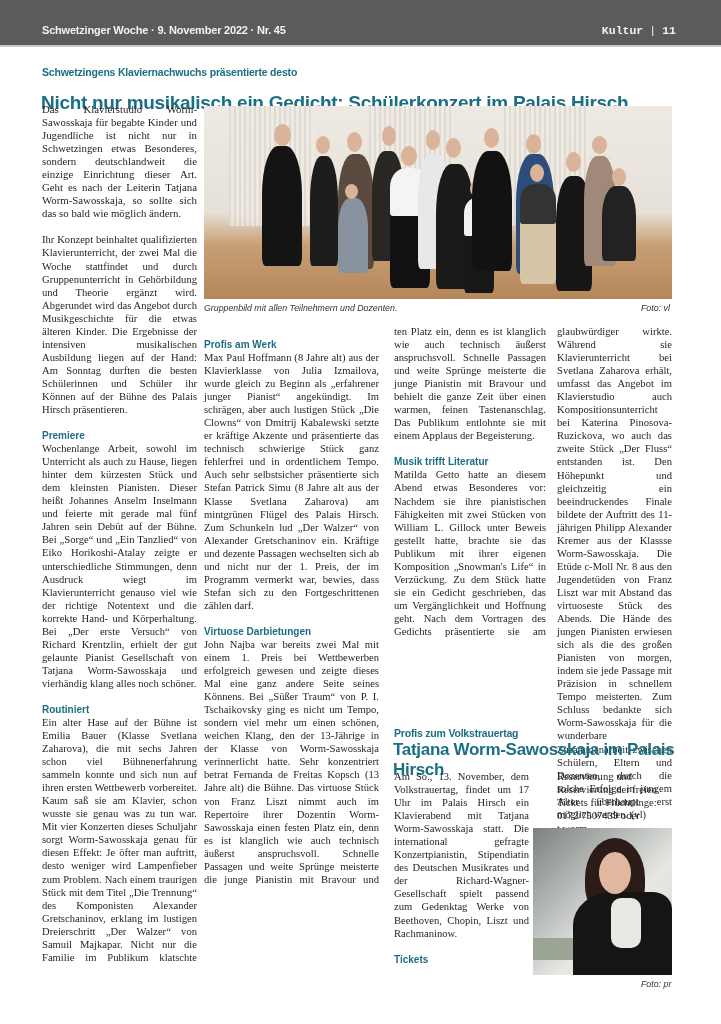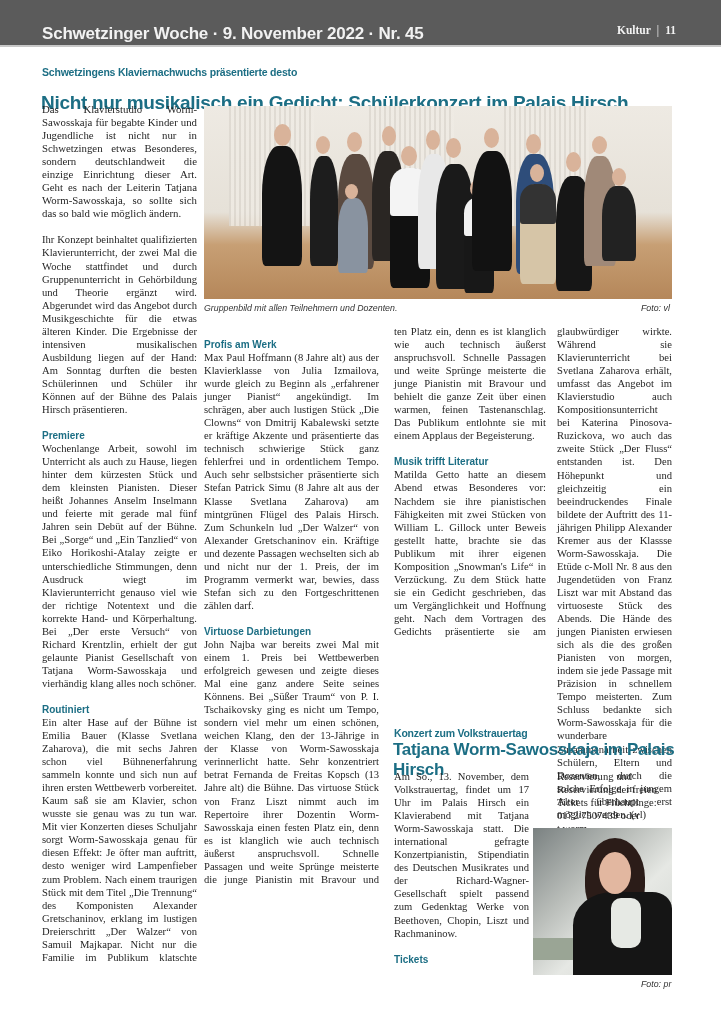--- a/index.html
+++ b/index.html
@@ -1,21 +1,21 @@
 <!DOCTYPE html>
 <html><head>
 <meta charset="utf-8">
 <style>
   * { box-sizing: border-box; margin: 0; padding: 0; }
   html, body { width: 721px; height: 1024px; background: #ffffff; overflow: hidden; }
   body { position: relative; font-family: "Liberation Serif", "DejaVu Serif", serif; color: #1f1f1f; }
 
   .topbar { position: absolute; left: 0; top: 0; width: 721px; height: 47px; background: #5b5b5b; border-bottom: 2px solid #c8c8c8; }
-  .topbar .left { position: absolute; left: 42px; top: 24px; font-family: "Liberation Sans", "DejaVu Sans", sans-serif; font-weight: bold; font-size: 17px; color: #f2f2f2; letter-spacing: -0.2px; }
-  .topbar .right-wrap { position: absolute; right: 45px; top: 24px; font-family: Liberation Serif, serif; font-weight: bold; font-size: 11.5px; color: #f2f2f2; margin-left: 36px; }
+  .topbar .left { position: absolute; left: 42px; top: 24px; font-family: "Liberation Sans", "DejaVu Sans", sans-serif; font-weight: bold; font-size: 11px; color: #f2f2f2; letter-spacing: -0.2px; }
+  .topbar .right-wrap { position: absolute; right: 45px; top: 24px; font-family: Liberation Mono, monospace; font-weight: bold; font-size: 11.5px; color: #f2f2f2; margin-left: 36px; }
   .topbar .sep { margin: 0 6px; font-weight: normal; }
 
   .kicker { position: absolute; font-family: "Liberation Sans", "DejaVu Sans", sans-serif; font-weight: bold; color: #1c6e84; font-size: 10.5px; letter-spacing: -0.2px; }
   .headline { position: absolute; font-family: "Liberation Sans", "DejaVu Sans", sans-serif; font-weight: bold; color: #1c6e84; font-size: 19px; letter-spacing: -0.3px; }
 
   .col { position: absolute; font-size: 10.6px; line-height: 13.05px; text-align: justify; hyphens: manual; }
   .col p { margin: 0; }
   .col .lead { font-weight: normal; font-size: 10.8px; line-height: 13.05px; }
   .col .gap { height: 13px; }
   .col .sub { font-family: "Liberation Sans", "DejaVu Sans", sans-serif; font-weight: bold; color: #1c6e84; font-size: 10px; line-height: 13px; }
@@ -114,21 +114,21 @@
   <p>ten Platz ein, denn es ist klanglich wie auch technisch äußerst anspruchsvoll. Schnelle Passagen und weite Sprünge meisterte die junge Pianistin mit Bravour und behielt die ganze Zeit über einen warmen, feinen Tastenanschlag. Das Publikum entlohnte sie mit einem Applaus der Begeisterung.</p>
   <div class="gap"></div>
   <p class="sub">Musik trifft Literatur</p>
   <p style="height:170px; overflow:hidden;">Matilda Getto hatte an diesem Abend etwas Besonderes vor: Nachdem sie ihre pianistischen Fähigkeiten mit zwei Stücken von William L. Gillock unter Beweis gestellt hatte, brachte sie das Publikum mit ihrer eigenen Komposition „Snowman's Life“ in Verzückung. Zu dem Stück hatte sie ein Gedicht geschrieben, das um Vergänglichkeit und Hoffnung geht. Nach dem Vortragen des Gedichts präsentierte sie am Klavier die Premiere ihres eigenen Werks, das nun noch eindringlicher, noch glaubwürdiger wirkte. Während sie Klavierunterricht bei Svetlana Zaharova erhält, umfasst das Angebot im Klavierstudio auch Kompositionsunterricht bei Katerina Pinosova-Ruzickova, wo auch das zweite Stück „Der Fluss“ entstanden ist. Den Höhepunkt und gleichzeitig ein beeindruckendes Finale bildete der Auftritt des 11-jährigen Philipp Alexander Kremer aus der Klassse Worm-Sawosskaja. Die Etüde c-Moll Nr. 8 aus den Jugendetüden von Franz Liszt war mit Abstand das virtuoseste Stück des Abends. Die Hände des jungen Pianisten erwiesen sich als die des großen Pianisten von morgen, indem sie jede Passage mit Präzision in schnellem Tempo meisterten. Zum Schluss bedankte sich Worm-Sawosskaja für die wunderbare Zusammenarbeit zwischen Schülern, Eltern und Dozenten, durch die solche Erfolge in jungem Alter überhaupt erst möglich werden. (vl)</p>
 </div>
 
 <div class="col" style="left:557px; top:325px; width:115px;">
   <p>glaubwürdiger wirkte. Während sie Klavierunterricht bei Svetlana Zaharova erhält, umfasst das Angebot im Klavierstudio auch Kompositionsunterricht bei Katerina Pinosova-Ruzickova, wo auch das zweite Stück „Der Fluss“ entstanden ist. Den Höhepunkt und gleichzeitig ein beeindruckendes Finale bildete der Auftritt des 11-jährigen Philipp Alexander Kremer aus der Klassse Worm-Sawosskaja. Die Etüde c-Moll Nr. 8 aus den Jugendetüden von Franz Liszt war mit Abstand das virtuoseste Stück des Abends. Die Hände des jungen Pianisten erwiesen sich als die des großen Pianisten von morgen, indem sie jede Passage mit Präzision in schnellem Tempo meisterten. Zum Schluss bedankte sich Worm-Sawosskaja für die wunderbare Zusammenarbeit zwischen Schülern, Eltern und Dozenten, durch die solche Erfolge in jungem Alter überhaupt erst möglich werden. (vl)</p>
 </div>
 
-<div class="kicker" style="left:394px; top:727px;">Konzert zum Volkstrauertag</div>
+<div class="kicker" style="left:394px; top:727px;">Profis zum Volkstrauertag</div>
 <div class="headline" style="left:393px; top:740px; font-size:17px;">Tatjana Worm-Sawosskaja im Palais Hirsch</div>
 
 <div class="col" style="left:394px; top:770px; width:135px;">
   <p>Am So., 13. November, dem Volkstrauertag, findet um 17 Uhr im Palais Hirsch ein Klavierabend mit Tatjana Worm-Sawosskaja statt. Die international gefragte Konzertpianistin, Stipendiatin des Deutschen Musikrates und der Richard-Wagner-Gesellschaft spielt passend zum Gedenktag Werke von Beethoven, Chopin, Liszt und Rachmaninow.</p>
   <div class="gap"></div>
   <p class="sub">Tickets</p>
 </div>
 <div class="col" style="left:557px; top:770px; width:115px; text-align:left;">
   <p>Reservierung und Reservierung der freien Tickets für Flüchtlinge: 0172/7507439 oder t.worm-sawosskaja@web.de</p>
 </div>

